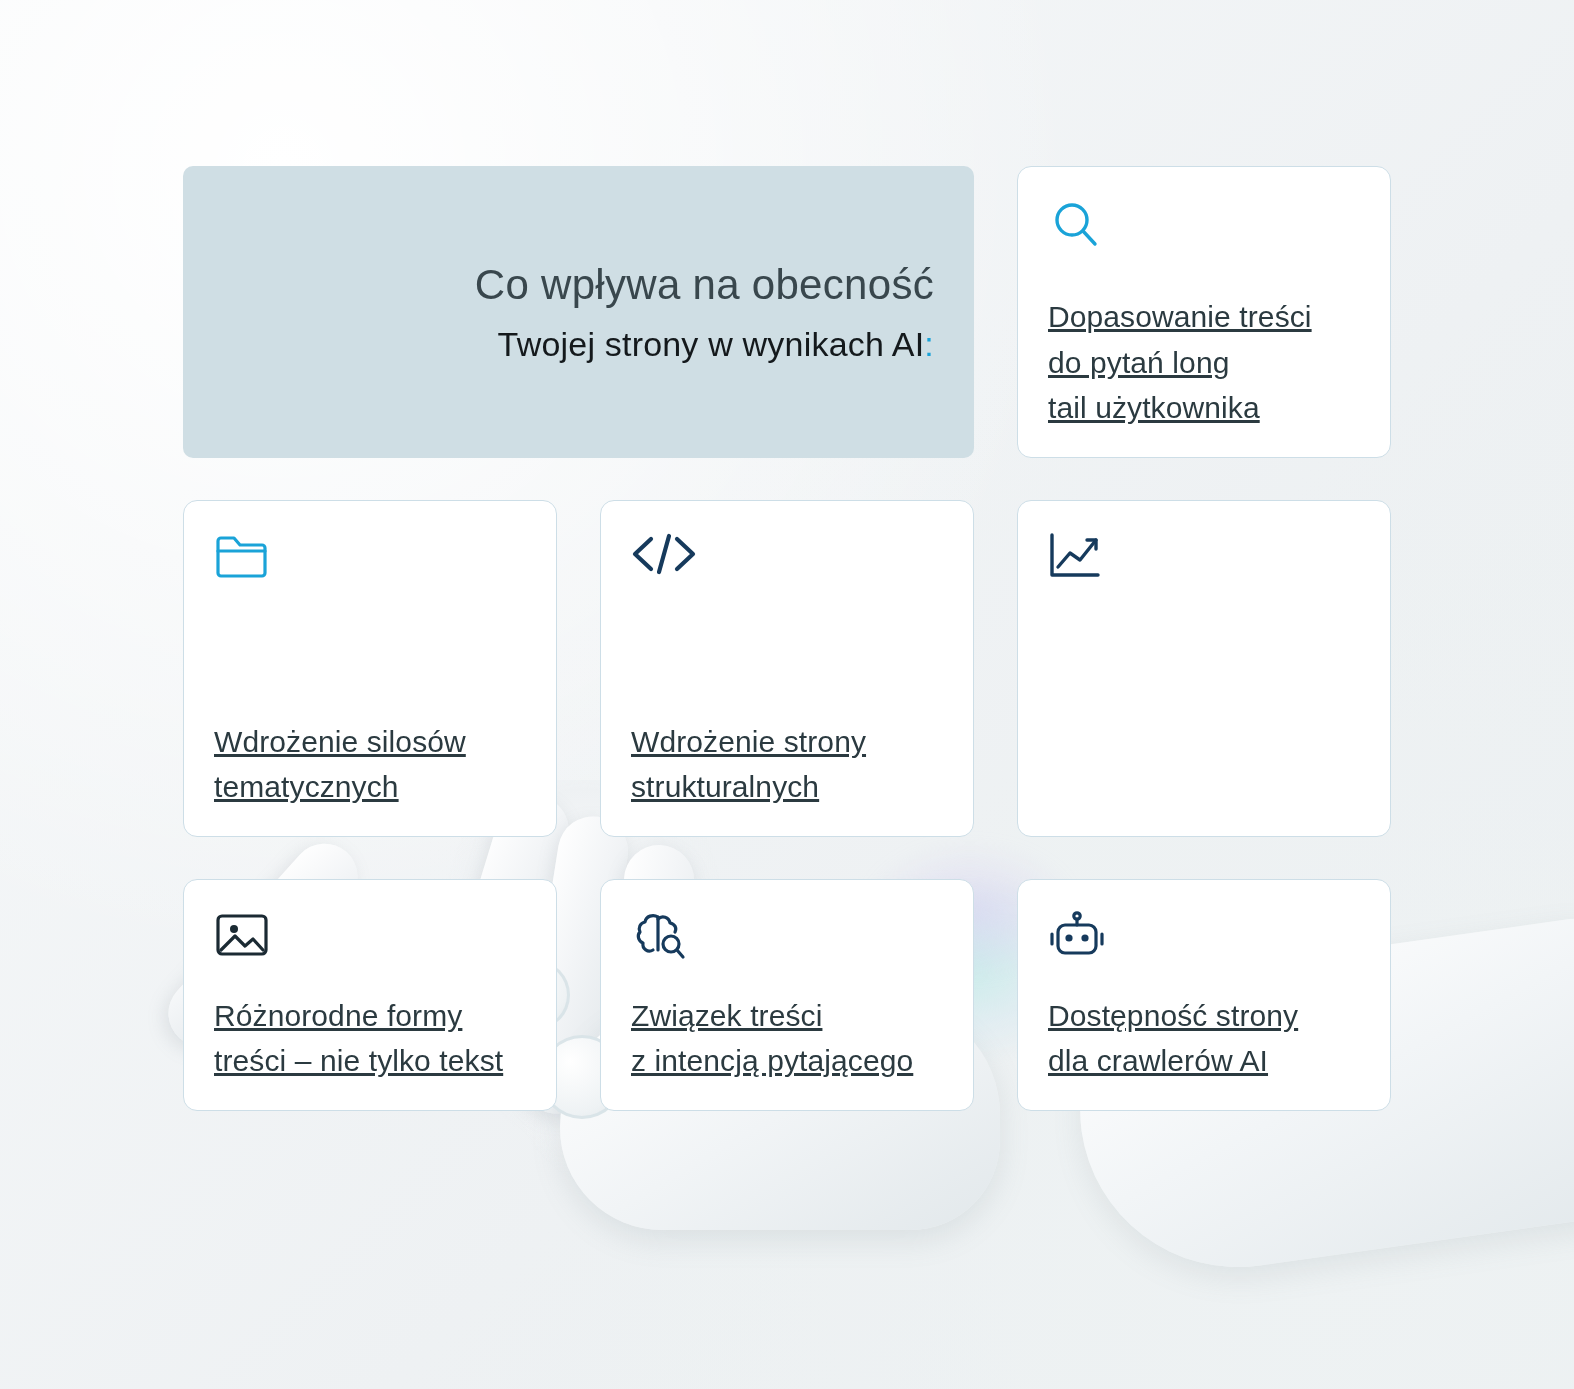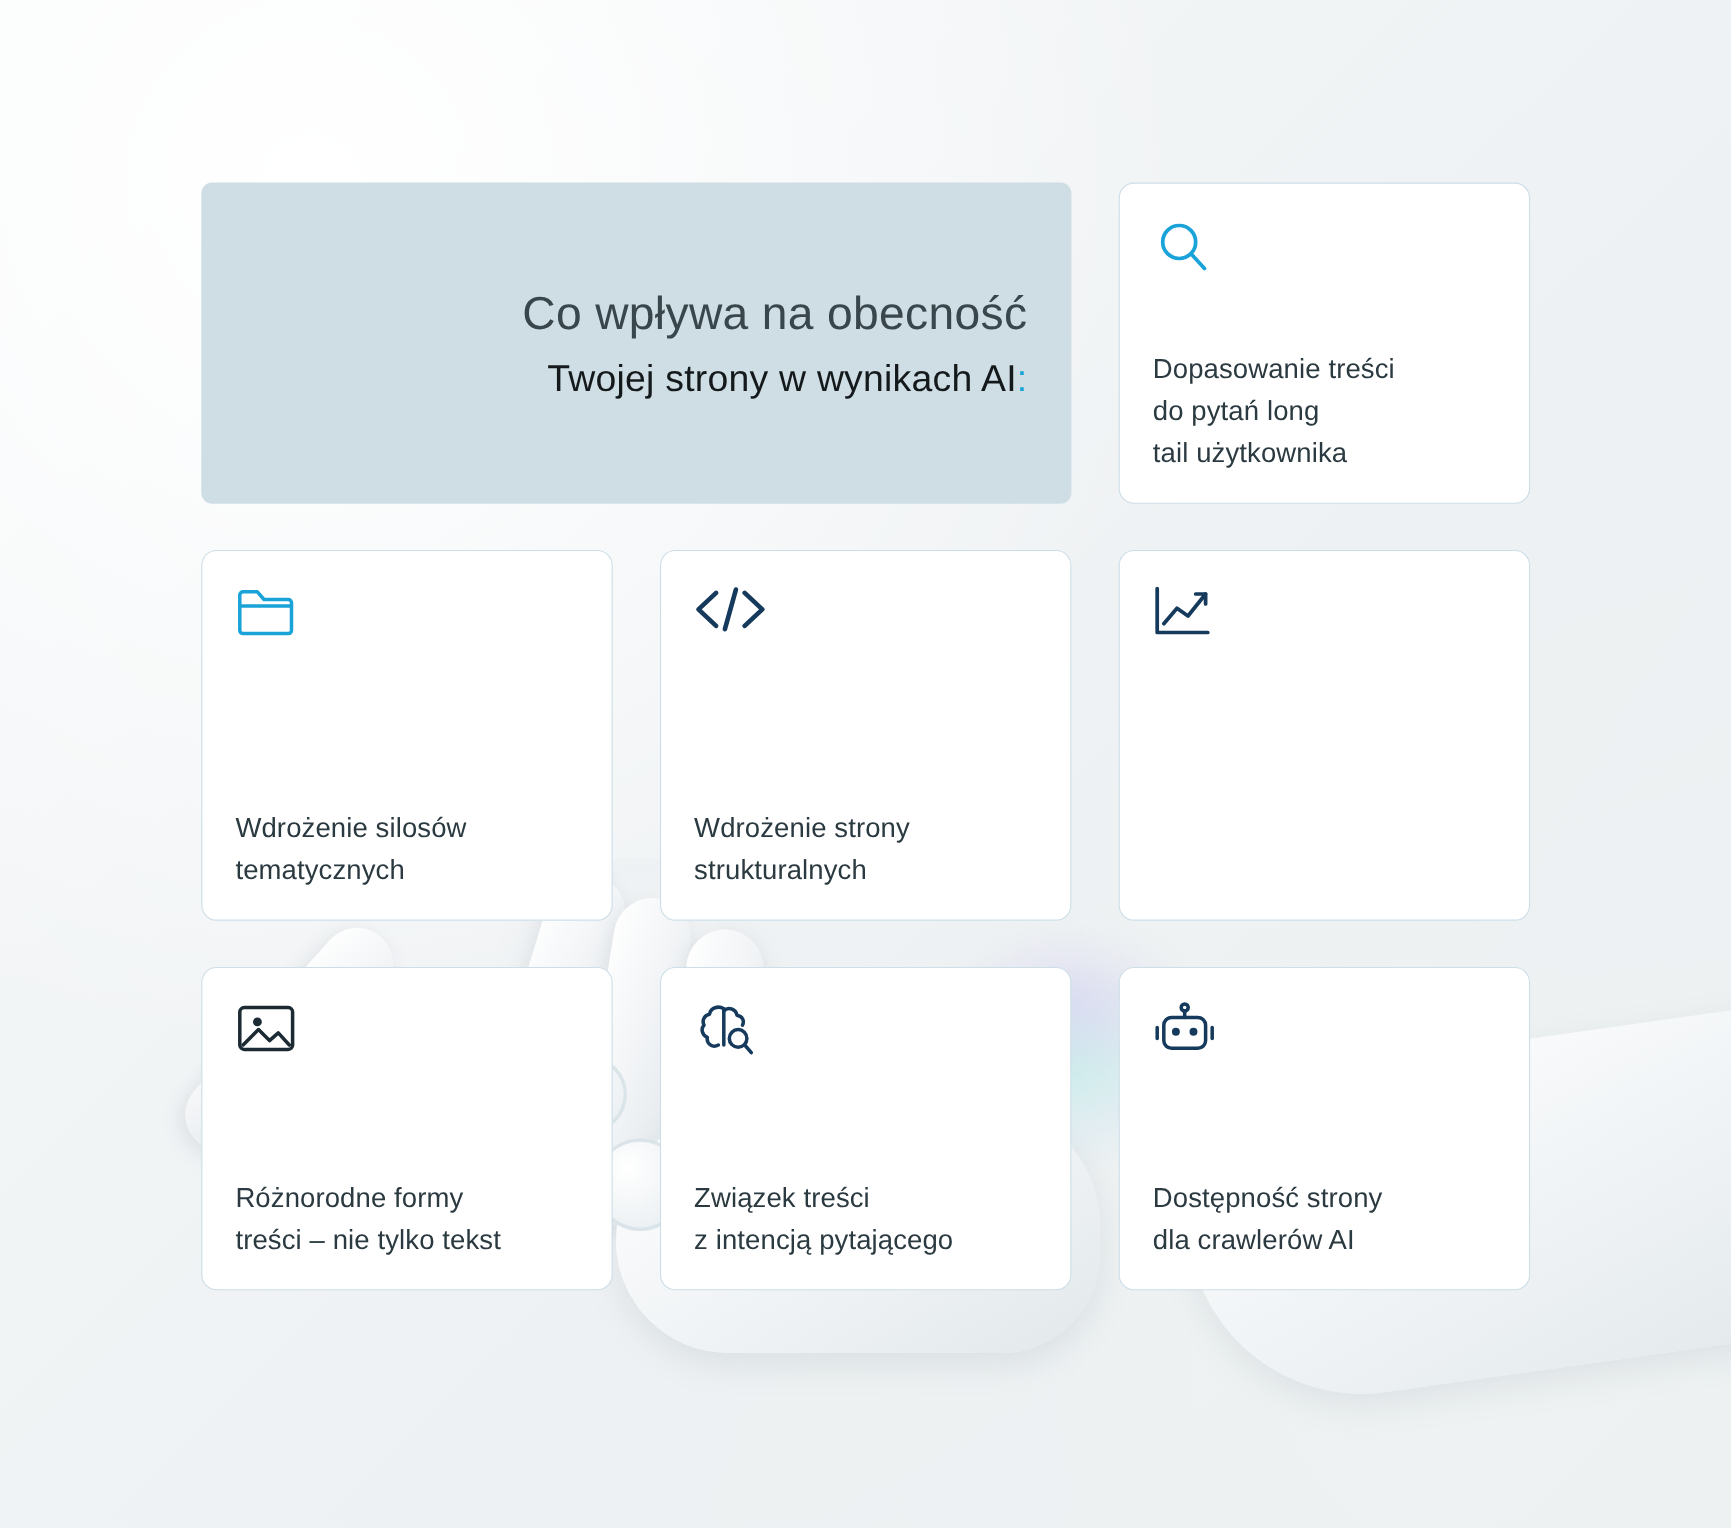--- a/index.html
+++ b/index.html
@@ -126,25 +126,26 @@
     justify-content: space-between;
   }
 
   .card-icon {
     height: 72px;
     display: flex;
     align-items: flex-start;
   }
 
   .card-label {
-    font-size: 25px;
+    font-size: 30px;
     line-height: 1.52;
     color: #2b3a40;
     font-weight: 400;
     letter-spacing: 0.1px;
+    text-decoration: underline;
   }
 
   
   .title-card {
     grid-column: 1 / span 2;
     background: #cfdee4;
     border: none;
     border-radius: 10px;
     height: 292px;
     display: flex;
@@ -165,21 +166,21 @@
     font-weight: 400;
     color: #14191c;
     letter-spacing: 0.2px;
   }
   .title-line2 .accent {
     color: #1aa3d8;
   }
 
   .card-r1c3 { height: 292px; }
   .card-row2 { height: 337px; }
-  .card-row3 { height: 294px; }
+  .card-row3 { height: 232px; }
 
   svg { display: block; }
 </style>
 </head>
 <body>
 
 <div class="bg-wash"></div>
 
 <div class="artwork">
   <div class="glow-teal"></div>

